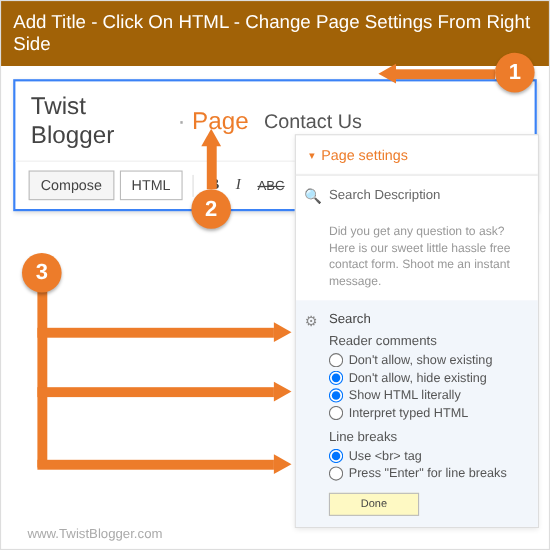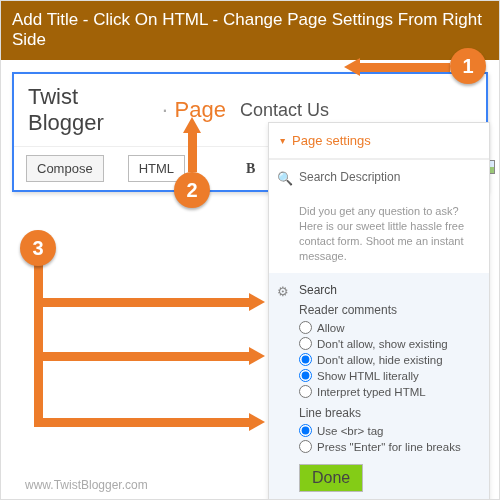--- a/index.html
+++ b/index.html
@@ -4,21 +4,21 @@
 <style>
   * { box-sizing: border-box; margin: 0; padding: 0; }
   body { font-family: Arial, sans-serif; background: #fff; width: 500px; height: 500px; position: relative; overflow: hidden; }
   .top-banner { background: #a16207; color: #fff; font-size: 17px; padding: 10px 12px; font-weight: 400; }
   .editor-area { margin: 12px 12px 0 12px; border: 2px solid #3b82f6; background: #fff; box-shadow: 1px 2px 4px rgba(0,0,0,0.15); }
   .title-row { display: flex; align-items: center; padding: 10px 14px; border-bottom: 1px solid #eee; }
   .breadcrumb-name { font-size: 22px; color: #444; }
   .breadcrumb-sep { font-size: 22px; color: #aaa; padding: 0 6px; }
   .breadcrumb-section { font-size: 22px; color: #ed7c2a; }
   .title-input { margin-left: 14px; font-size: 18px; color: #555; border: none; outline: none; flex: 1; }
-  .toolbar { display: flex; align-items: center; gap: 24px; padding: 8px 12px; }
+  .toolbar { display: flex; align-items: center; gap: 5px; padding: 8px 12px; }
   .mode-btn { border: 1px solid #bbb; background: #f5f5f5; padding: 5px 10px; font-size: 13px; color: #444; cursor: pointer; }
   .mode-btn.active { background: #fff; }
   .tb-divider { width: 1px; height: 20px; background: #ddd; margin: 0 4px; }
   .tb-btn { border: none; background: none; font-size: 14px; color: #444; padding: 2px 5px; cursor: pointer; font-family: Georgia, serif; }
   .tb-strike { text-decoration: line-through; font-family: Arial; font-size: 12px; }
   .tb-link { color: #1a73e8; text-decoration: underline; font-size: 13px; font-family: Arial; }
   .tb-img { width: 18px; height: 14px; border: 1px solid #888; background: linear-gradient(to bottom, #dfeeff 50%, #9ecb7a 50%); display: inline-block; }
   .tb-quote { font-family: Georgia; color: #888; font-size: 18px; }
 
   .settings-panel { position: absolute; right: 10px; top: 122px; width: 222px; border: 1px solid #ddd; background: #fff; box-shadow: 0 2px 5px rgba(0,0,0,0.1); font-size: 12px; }
@@ -27,21 +27,21 @@
   .panel-section { padding: 10px 12px 10px 30px; border-top: 1px solid #eee; position: relative; }
   .panel-section:first-of-type { border-top: none; }
   .section-icon { position: absolute; left: 8px; top: 11px; color: #888; font-size: 13px; }
   .section-title { color: #666; font-size: 12px; margin-bottom: 20px; }
   .desc-text { color: #999; font-size: 11px; line-height: 1.35; }
   .options-box { background: #f2f6fb; padding: 10px 12px 10px 30px; position: relative; }
   .opt-group-title { color: #555; font-size: 12px; margin: 6px 0 4px; font-weight: bold; }
   .opt-heading { color: #444; font-size: 12px; margin-bottom: 4px; }
   .radio-row { display: flex; align-items: center; gap: 5px; color: #555; font-size: 11.5px; margin: 3px 0; }
   .radio-row input { margin: 0; }
-  .done-btn { margin-top: 8px; border: 1px solid #bbb; background: #84cc16; padding: 4px 12px; font-size: 16px; color: #444; cursor: pointer; }
+  .done-btn { margin-top: 8px; border: 1px solid #bbb; background: #fef9c3; padding: 4px 28px; font-size: 10px; color: #444; cursor: pointer; }
 
   .circle { position: absolute; width: 36px; height: 36px; border-radius: 50%; background: #ed7c2a; color: #fff; font-size: 20px; font-weight: bold; display: flex; align-items: center; justify-content: center; box-shadow: 0 2px 3px rgba(0,0,0,0.3); z-index: 20; }
   .arrow-line { position: absolute; background: #ed7c2a; z-index: 15; }
   .arrow-head { position: absolute; width: 0; height: 0; z-index: 16; }
   .ah-left { border-top: 9px solid transparent; border-bottom: 9px solid transparent; border-right: 16px solid #ed7c2a; }
   .ah-up { border-left: 9px solid transparent; border-right: 9px solid transparent; border-bottom: 16px solid #ed7c2a; }
   .ah-right { border-top: 9px solid transparent; border-bottom: 9px solid transparent; border-left: 16px solid #ed7c2a; }
 
   .footer { position: absolute; left: 25px; bottom: 8px; font-size: 12px; color: #aaa; }
   .outer-border { position: absolute; inset: 0; border: 1px solid #ddd; pointer-events: none; }
@@ -77,24 +77,20 @@
   <div class="panel-section">
     <span class="section-icon">🔍</span>
     <div class="section-title">Search Description</div>
     <div class="desc-text">Did you get any question to ask? Here is our sweet little hassle free contact form. Shoot me an instant message.</div>
   </div>
   <div class="options-box">
     <span class="section-icon">⚙</span>
     <div class="opt-heading">Search</div>
 
     <div class="opt-group-title" style="font-weight:normal">Reader comments</div>
-    <label class="radio-row">
-        <input type="radio" name="rc" style="">
-        <span>Allow</span>
-      </label>
     <label class="radio-row">
         <input type="radio" name="rc" style="">
         <span>Don't allow, show existing</span>
       </label>
     <label class="radio-row">
         <input type="radio" name="rc" checked="" style="">
         <span>Don't allow, hide existing</span>
       </label>
 
     <label class="radio-row">

